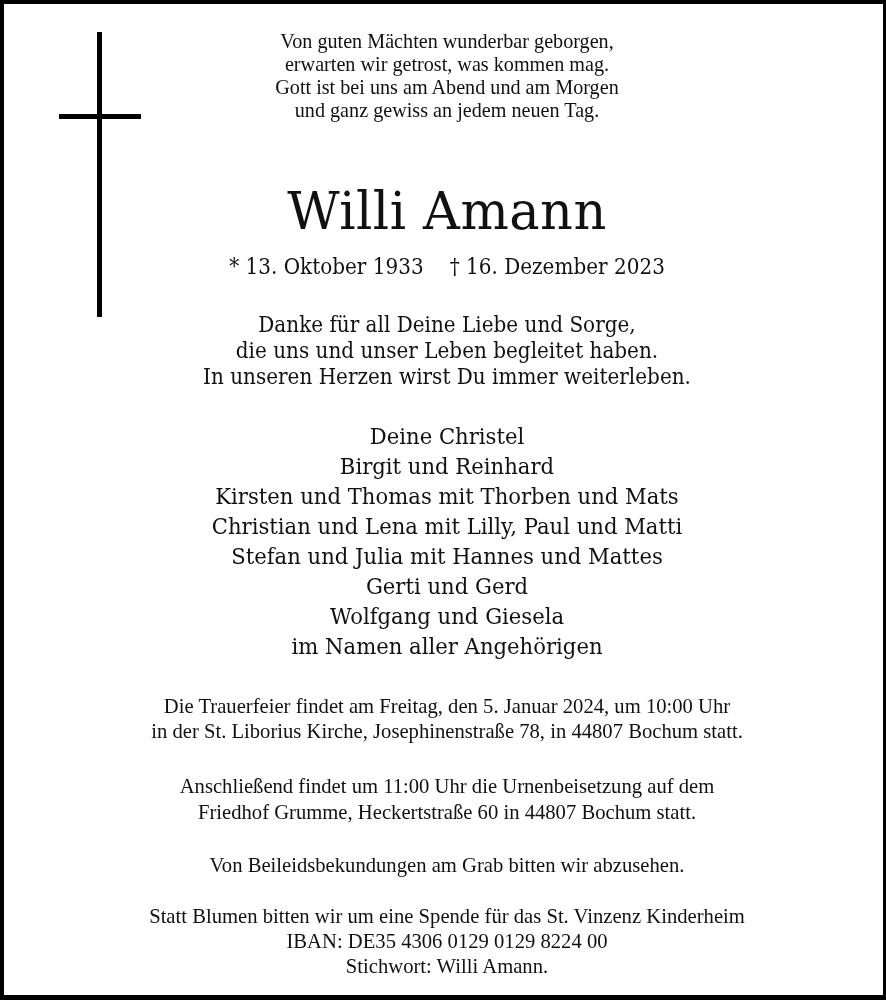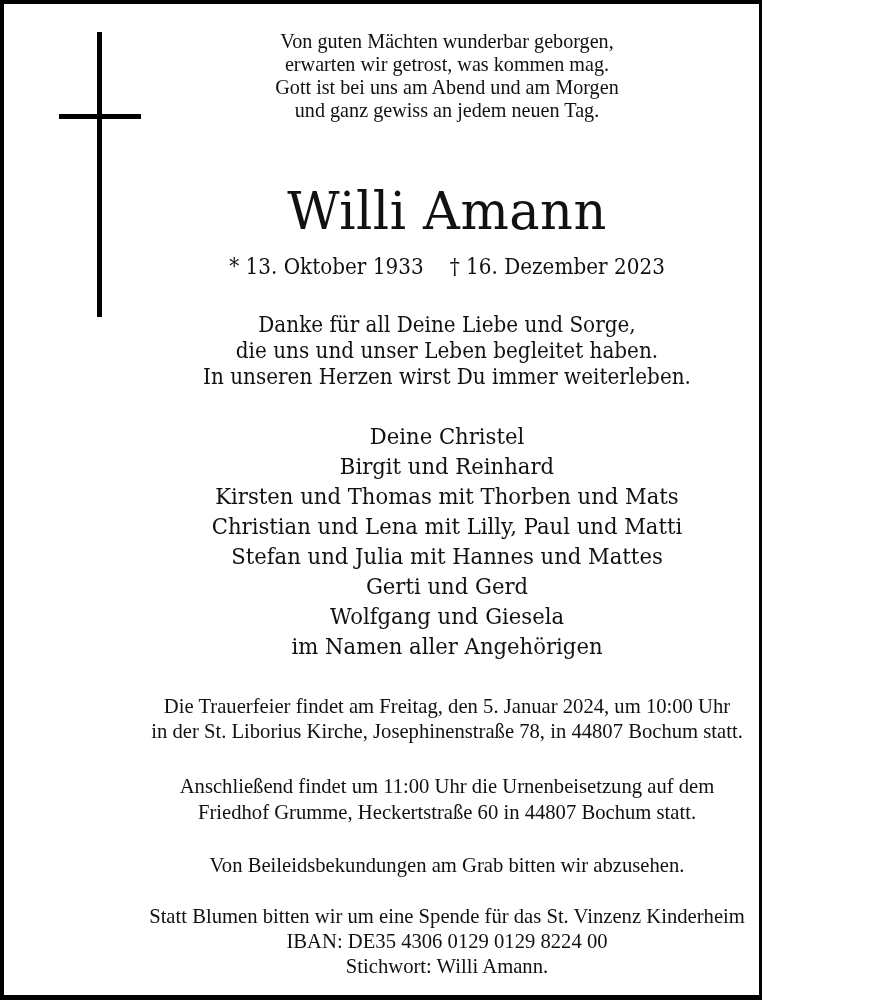--- a/index.html
+++ b/index.html
@@ -11,21 +11,21 @@
       width: 886px;
       height: 1000px;
       position: relative;
       overflow: hidden;
       font-family: "DejaVu Serif", "Liberation Serif", serif;
       color: #111111;
     }
     .frame {
       position: absolute;
       left: 0; top: 0;
-      width: 762px; height: 1000px;
+      width: 886px; height: 1000px;
       box-sizing: border-box;
       border-top: 4px solid #000;
       border-left: 4px solid #000;
       border-bottom: 5px solid #000;
       border-right: 3px solid #000;
       background: #fff;
     }
     .cross {
       position: absolute;
       left: 55px;

